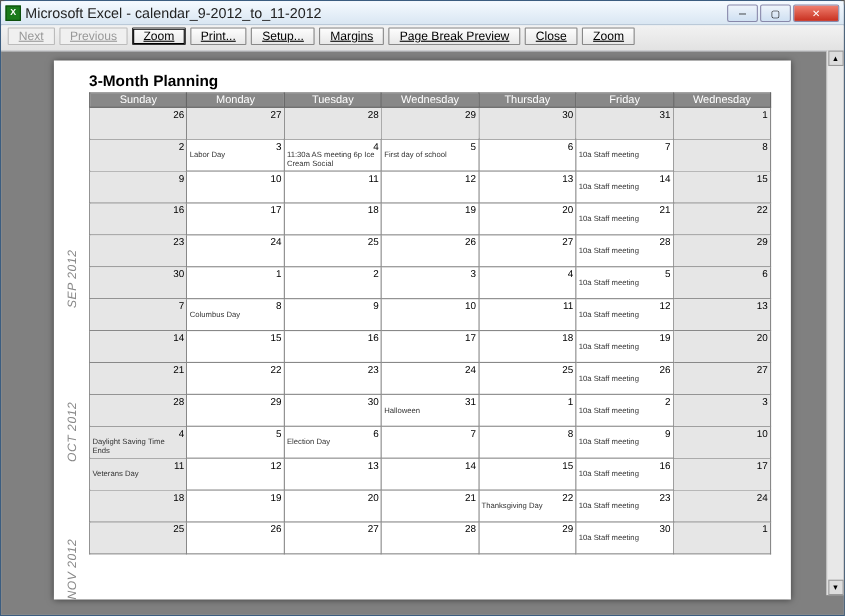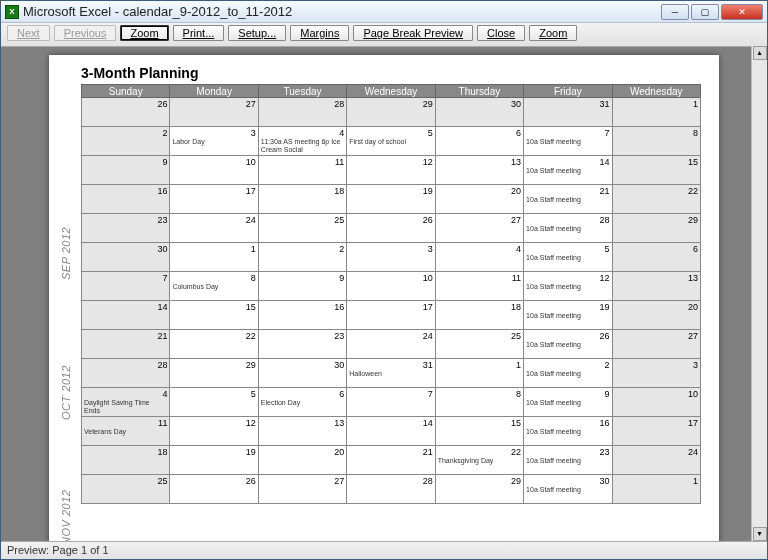--- a/index.html
+++ b/index.html
@@ -442,16 +442,13 @@
           </tbody>
       </table>
     </div>
   </div>
 
   <div class="scroll-v">
     <div class="arr">▴</div>
     <div class="arr">▾</div>
   </div>
 
-  <div class="status-bar">
-    <span>Preview: Page 1 of 1</span>
-  </div>
 </div>
 
 </body></html>

